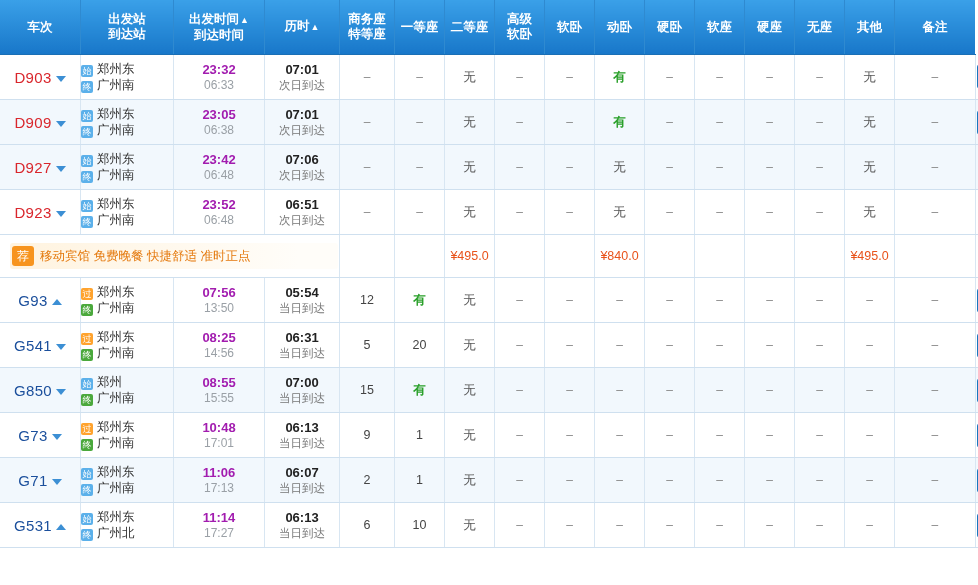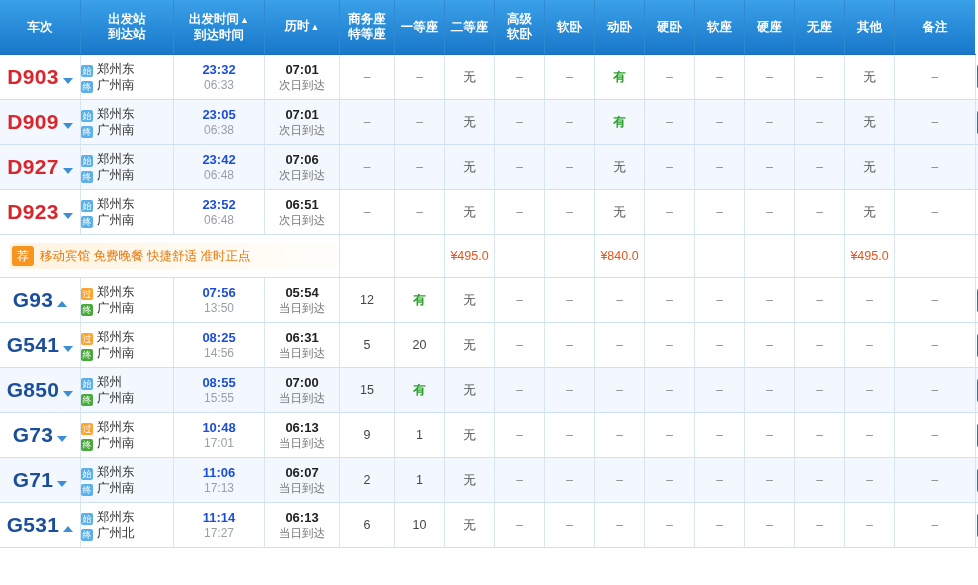--- a/index.html
+++ b/index.html
@@ -44,22 +44,22 @@
     font-size:12px;
     color:#444;
   }
   tbody td:last-child{border-right:none;}
   tr.alt td{background:#f2f8fd;}
   tr.white td{background:#ffffff;}
   
   .cell-trainno{ text-align:center; }
   .trainno{
     color:#d9262c;
-    font-weight:bold;
-    font-size:21px;
+    font-weight:normal;
+    font-size:15px;
     letter-spacing:.3px;
     text-align:center;
   }
   .trainno.g{color:#1b4f9c;}
   .tn-wrap{display:inline-block;}
   .caret{
     display:inline-block;
     width:0;height:0;
     margin-left:4px;
     vertical-align:middle;
@@ -80,21 +80,21 @@
     text-align:center;
     color:#fff;
     margin-right:4px;
     vertical-align:-1px;
     border-radius:2px;
   }
   .badge.start{background:#5bb0ea;}
   .badge.pass{background:#ffa32e;}
   .badge.end{background:#4aa83c;}
   
-  .t-dep{font-weight:bold;font-size:13px;color:#1d4ed8;line-height:16px;}
+  .t-dep{font-weight:bold;font-size:13px;color:#a21caf;line-height:16px;}
   .t-arr{color:#9aa0a6;font-size:12px;line-height:15px;}
   
   .d-len{font-weight:bold;font-size:13px;color:#222;line-height:16px;}
   .d-day{color:#777;font-size:11.5px;line-height:15px;}
   .num{color:#444;font-size:12.5px;margin-top:20px;}
   .you{color:#2aa02a;font-weight:bold;font-size:12.5px;}
   .wu{color:#555;font-size:12.5px;}
   .dash{color:#888;}
   
   .btn-book{

